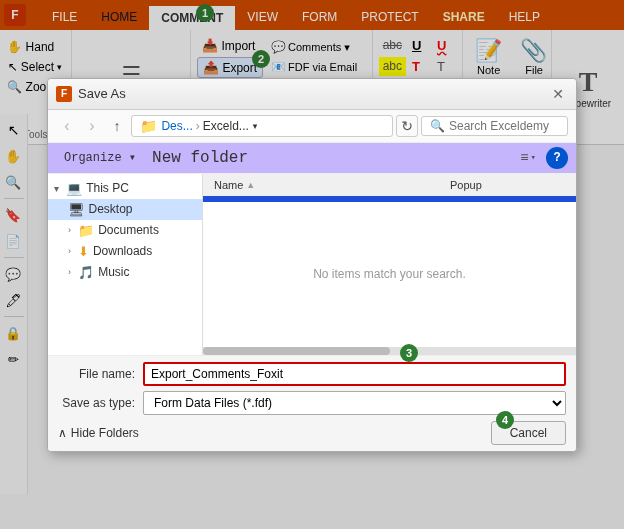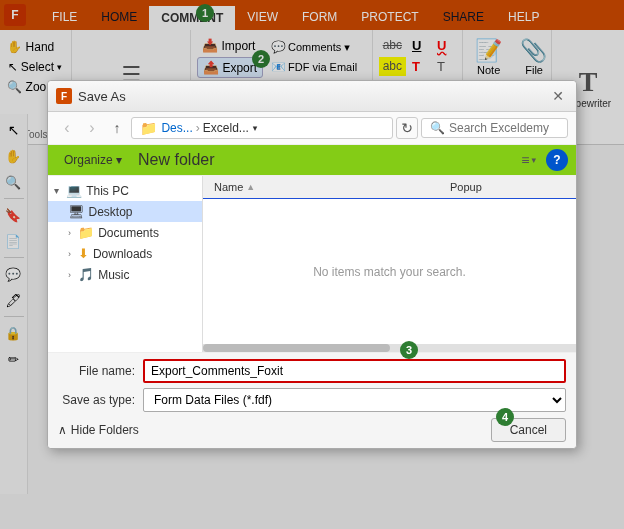--- a/index.html
+++ b/index.html
@@ -14,21 +14,21 @@
     <div style="position:absolute; left:4px; top:4px; width:22px; height:22px; background:#cc3300; border-radius:3px; display:flex; align-items:center; justify-content:center; color:white; font-size:12px; font-weight:bold;">F</div>
 
     <div style="position:absolute; left:196px; top:4px; width:18px; height:18px; background:#2e7d32; color:white; border-radius:50%; display:flex; align-items:center; justify-content:center; font-size:11px; font-weight:bold;">1</div>
 
     <div style="padding:4px 12px; font-size:12px; color:#fff; cursor:pointer; height:26px; display:flex; align-items:center; background:#d04a00;">FILE</div>
     <div style="padding:4px 12px; font-size:12px; color:#0f172a; cursor:pointer; height:26px; display:flex; align-items:center;">HOME</div>
     <div style="padding:4px 12px; font-size:12px; color:#333; cursor:pointer; height:26px; display:flex; align-items:center; background:#f8f8f8; font-weight:bold; border-top:2px solid #d04a00;">COMMENT</div>
     <div style="padding:4px 12px; font-size:12px; color:#fff; cursor:pointer; height:26px; display:flex; align-items:center;">VIEW</div>
     <div style="padding:4px 12px; font-size:12px; color:#fff; cursor:pointer; height:26px; display:flex; align-items:center;">FORM</div>
     <div style="padding:4px 12px; font-size:12px; color:#fff; cursor:pointer; height:26px; display:flex; align-items:center;">PROTECT</div>
-    <div style="padding:4px 12px; font-size:12px; color:#0f172a; cursor:pointer; height:26px; display:flex; align-items:center;">SHARE</div>
+    <div style="padding:4px 12px; font-size:12px; color:#fef9c3; cursor:pointer; height:26px; display:flex; align-items:center;font-weight:bold;">SHARE</div>
     <div style="padding:4px 12px; font-size:12px; color:#fff; cursor:pointer; height:26px; display:flex; align-items:center;">HELP</div>
   </div>
 
   <div style="display:flex; align-items:stretch; background:#f8f8f8; border-bottom:1px solid #ccc; min-height:80px;">
 
     <div style="display:flex; flex-direction:column; padding:4px 6px; border-right:1px solid #ddd; align-items:center; min-width:60px;">
       <div style="flex:1; display:flex; flex-direction:column; gap:2px; align-items:flex-start; padding-top:4px;">
         <div style="display:flex; align-items:center; gap:3px; padding:2px 5px; cursor:pointer; border-radius:3px; font-size:12px;">
           <span>✋</span>
           <span>Hand</span>
@@ -164,21 +164,21 @@
         <span>Exceld...</span>
         <span style="margin-left:4px; font-size:9px;">▾</span>
       </div>
       <div style="width:22px; height:22px; display:flex; align-items:center; justify-content:center; cursor:pointer; color:#555; font-size:14px; border-radius:3px; border:1px solid #ccc;">↻</div>
       <div style="display:flex; align-items:center; background:white; border:1px solid #ccc; border-radius:3px; padding:2px 8px; gap:4px;">
         <span style="color:#999; font-size:12px;">🔍</span>
         <input type="text" style="border: none; outline: none; font-size: 12px; width: 110px; color: rgb(153, 153, 153);" placeholder="Search Exceldemy">
       </div>
     </div>
 
-    <div style="display:flex; align-items:center; padding:3px 8px; border-bottom:1px solid #eee; background:#84cc16;">
+    <div style="display:flex; align-items:center; padding:3px 8px; border-bottom:1px solid #eee; background:#c4b5fd;font-family:Liberation Mono, monospace;">
       <div style="padding:3px 8px; font-size:12px; cursor:pointer; color:#333; display:flex; align-items:center; gap:3px;">Organize ▾</div>
       <div style="padding:3px 8px; font-size:16px; cursor:pointer; color:#333;text-align:right;">New folder</div>
       <div style="flex:1;"></div>
       <div style="padding:3px 6px; cursor:pointer; font-size:14px; color:#555; display:flex; align-items:center; gap:2px;">
         <span>≡</span>
         <span style="font-size:9px;">▾</span>
       </div>
       <div style="width:22px; height:22px; background:#0055cc; color:white; border-radius:50%; display:flex; align-items:center; justify-content:center; font-size:12px; font-weight:bold; cursor:pointer; margin-left:4px;">?</div>
     </div>
 
@@ -211,21 +211,21 @@
 
         <div style="display:flex; align-items:center; padding:3px 6px 3px 20px; cursor:pointer; font-size:12px; color:#333;">
           <span style="width:10px; font-size:9px; color:#666;">›</span>
           <span style="margin-right:4px; font-size:13px; color:#e04040;">🎵</span>
           <span>Music</span>
         </div>
       </div>
 
       <div style="flex:1; display:flex; flex-direction:column;">
 
-        <div style="display:flex; align-items:center; padding:2px 8px; background:#f0f0f0; border-bottom:1px solid #1d4ed8;">
+        <div style="display:flex; align-items:center; padding:2px 8px; background:#f0f0f0; border-bottom:6px solid #1d4ed8;">
           <div style="flex:2; font-size:11px; color:#333; padding:3px; display:flex; align-items:center; gap:3px;">
             <span>Name</span>
             <span style="font-size:9px; color:#999;">▲</span>
           </div>
           <div style="flex:1; font-size:11px; color:#333; padding:3px;">Popup</div>
         </div>
 
         <div style="height:145px; display:flex; align-items:center; justify-content:center; color:#999; font-size:12px; background:white;">No items match your search.</div>
 
         <div style="height:8px; background:#e0e0e0; position:relative;">

